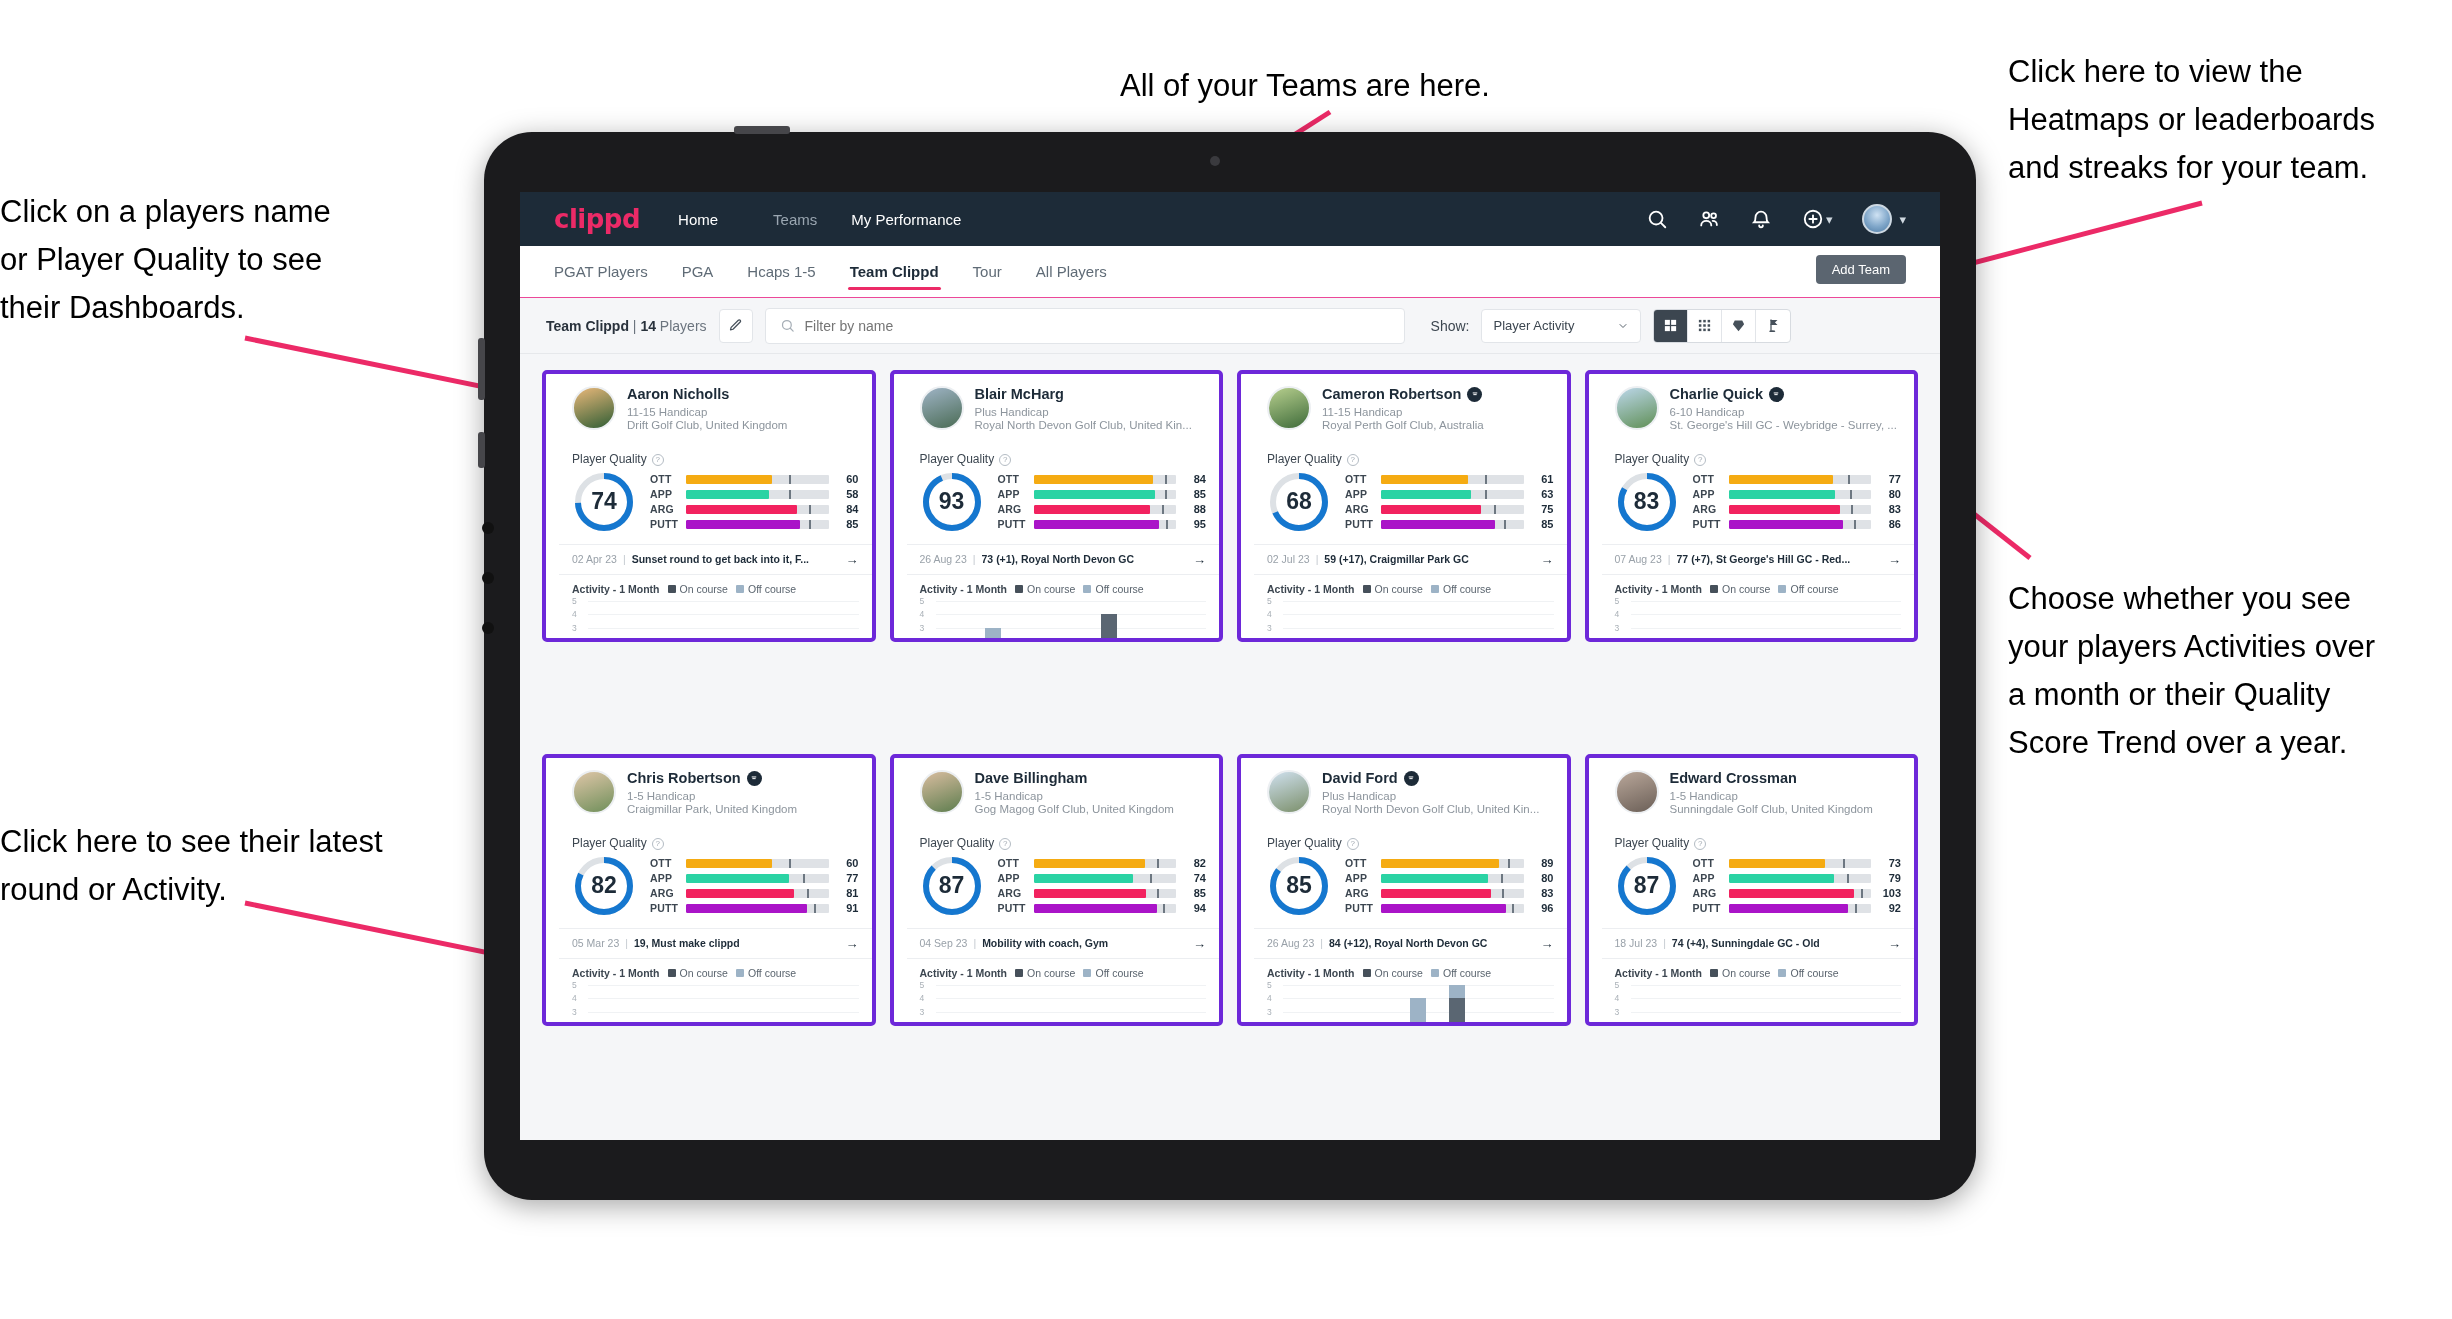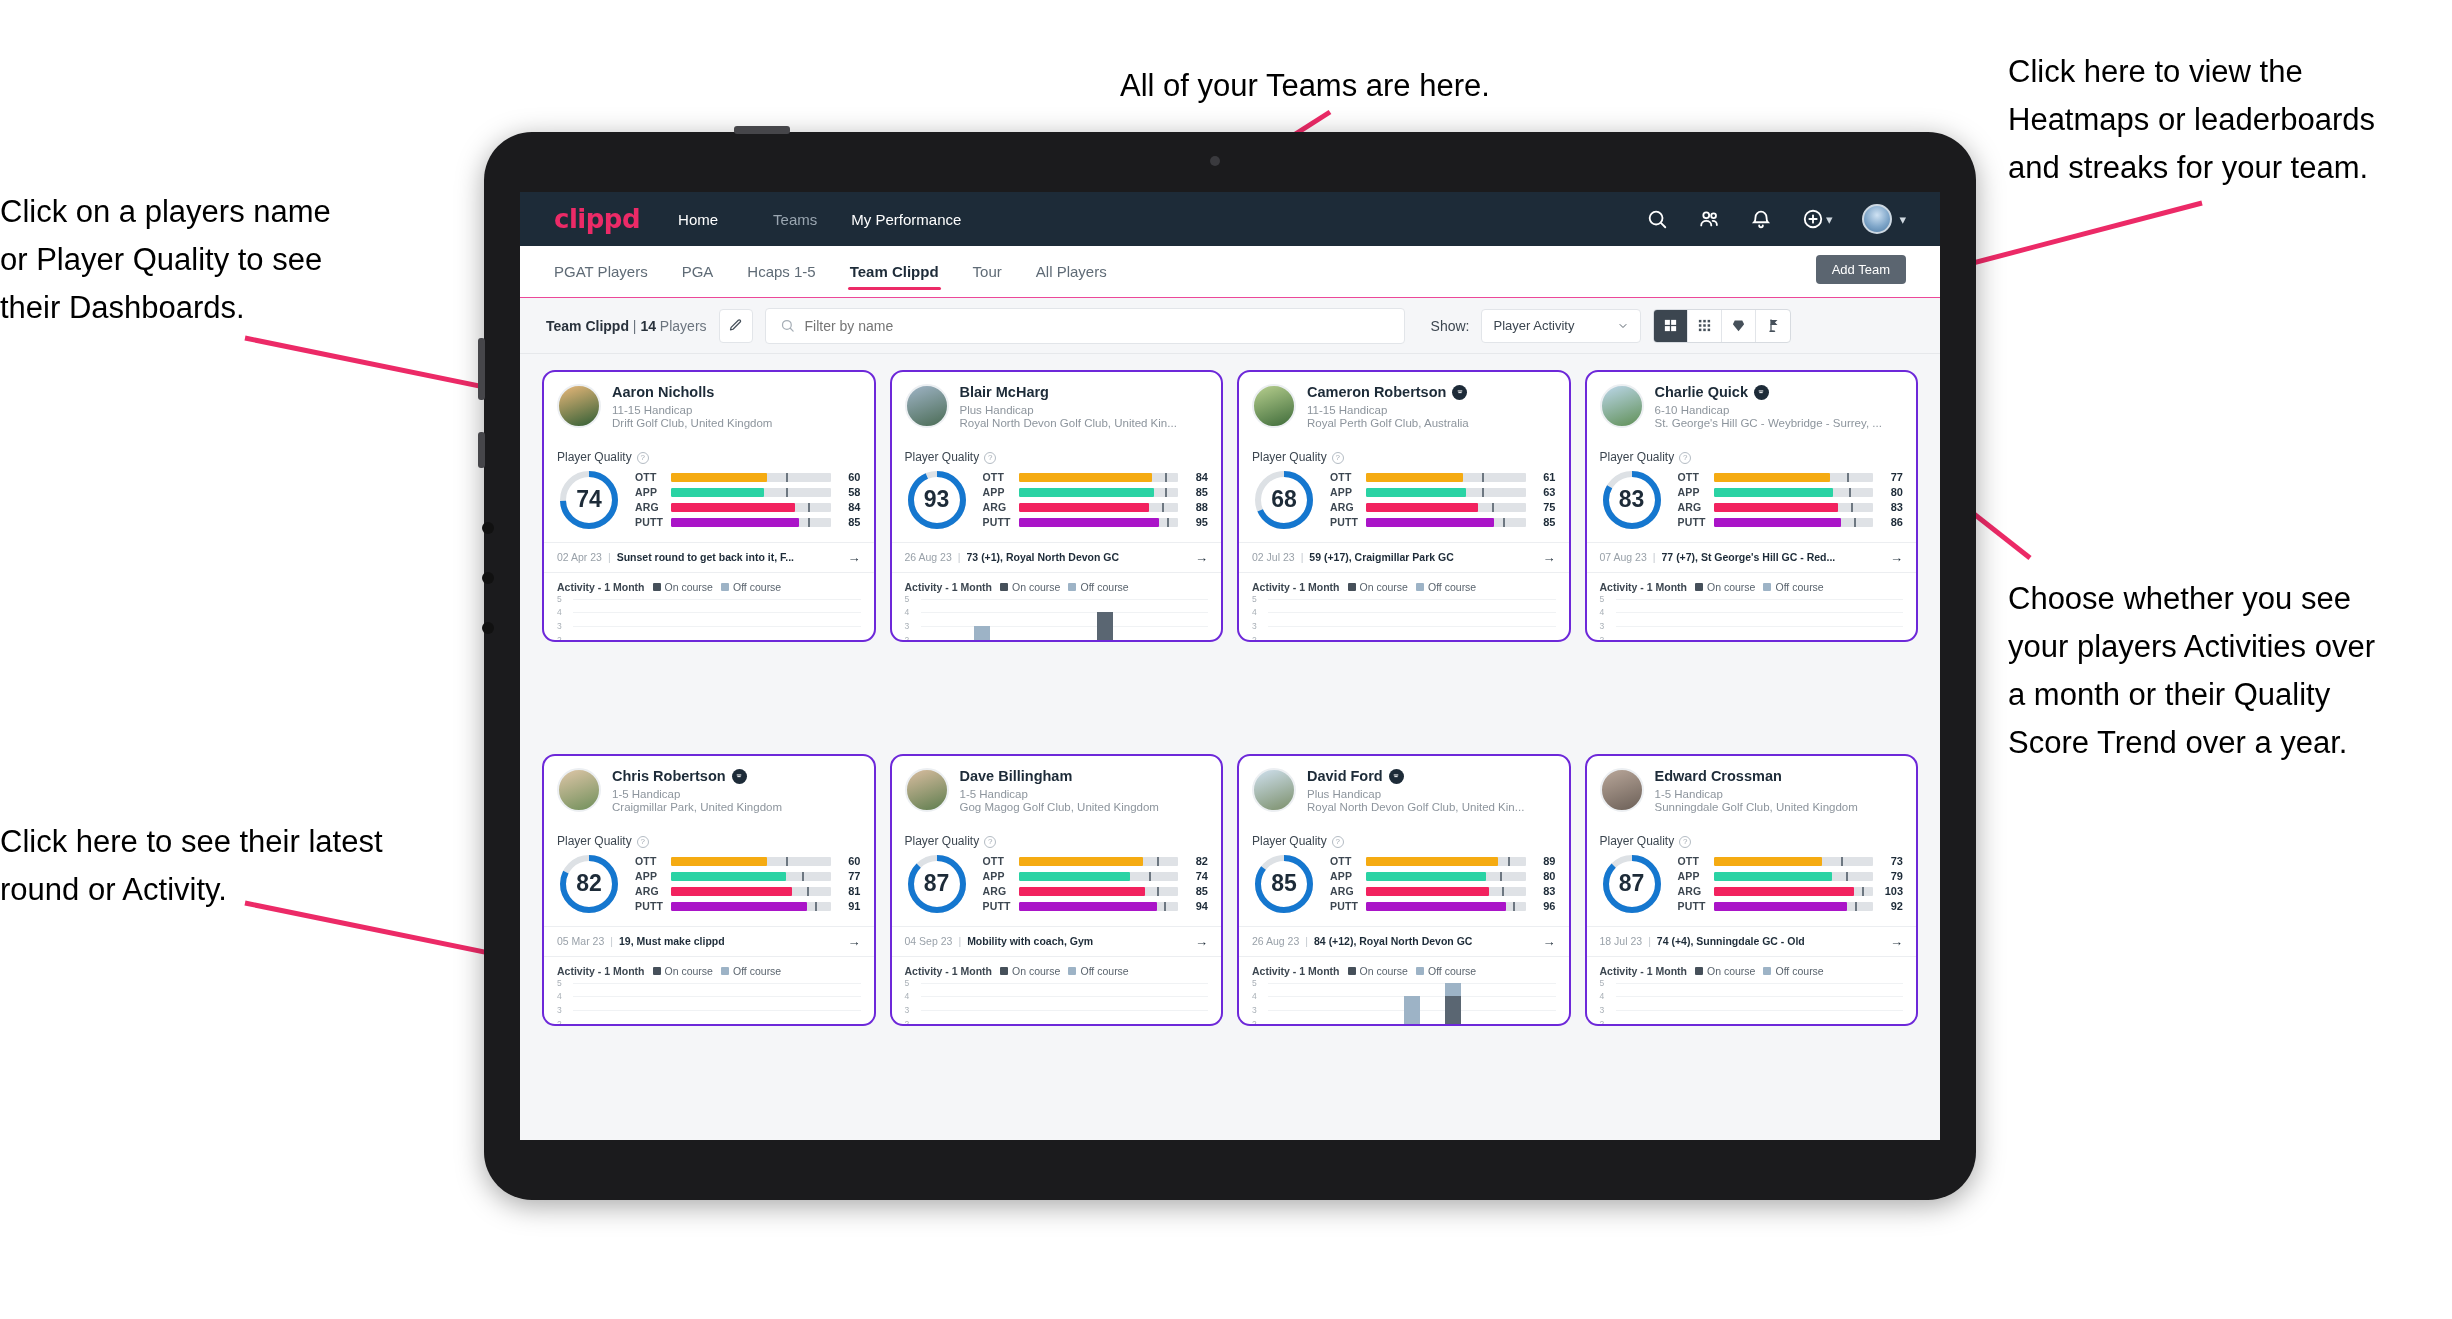--- a/index.html
+++ b/index.html
@@ -118,22 +118,22 @@
   .vt { width:34px; display:flex; align-items:center; justify-content:center;
         border-right:1px solid #e2e5e9; color:#46505a; }
   .vt:last-child{ border-right:none; }
   .vt.on { background:#3c4650; color:#fff; }
 
   
   .grid {
     padding: 16px 22px; display:grid; grid-template-columns: repeat(4, 1fr);
     gap: 14px; background:#f5f6f8; height: calc(100% - 162px); overflow:hidden;
   }
-  .card { background:#fff; border:2px solid #6d28d9; border-radius:13px;
-          display:flex; flex-direction:column; height: 272px; overflow:hidden; }
+  .card { background:#fff; border:4px solid #6d28d9; border-radius:5px;
+          display:flex; flex-direction:column; height: 272px; overflow:hidden;padding-left:13px; }
   .card-head { display:flex; gap:11px; padding: 12px 13px 12px 13px; align-items:flex-start; }
   .pavatar {
     width:44px; height:44px; border-radius:50%; flex:0 0 44px; border:2px solid #eceff2;
     background-size: cover; background-position: center;
   }
   .pname { font-size: 14.5px; font-weight:700; color:#1d2b38; display:flex; align-items:center; gap:6px; line-height:1.15;}
   .verif { width:15px; height:15px; border-radius:50%; background:#1d2b38; display:inline-flex;
            align-items:center; justify-content:center; flex:0 0 15px;}
   .verif svg{ width:10px; height:10px; }
   .phcap { font-size: 11.5px; color:#8d959d; margin-top:3px; }

